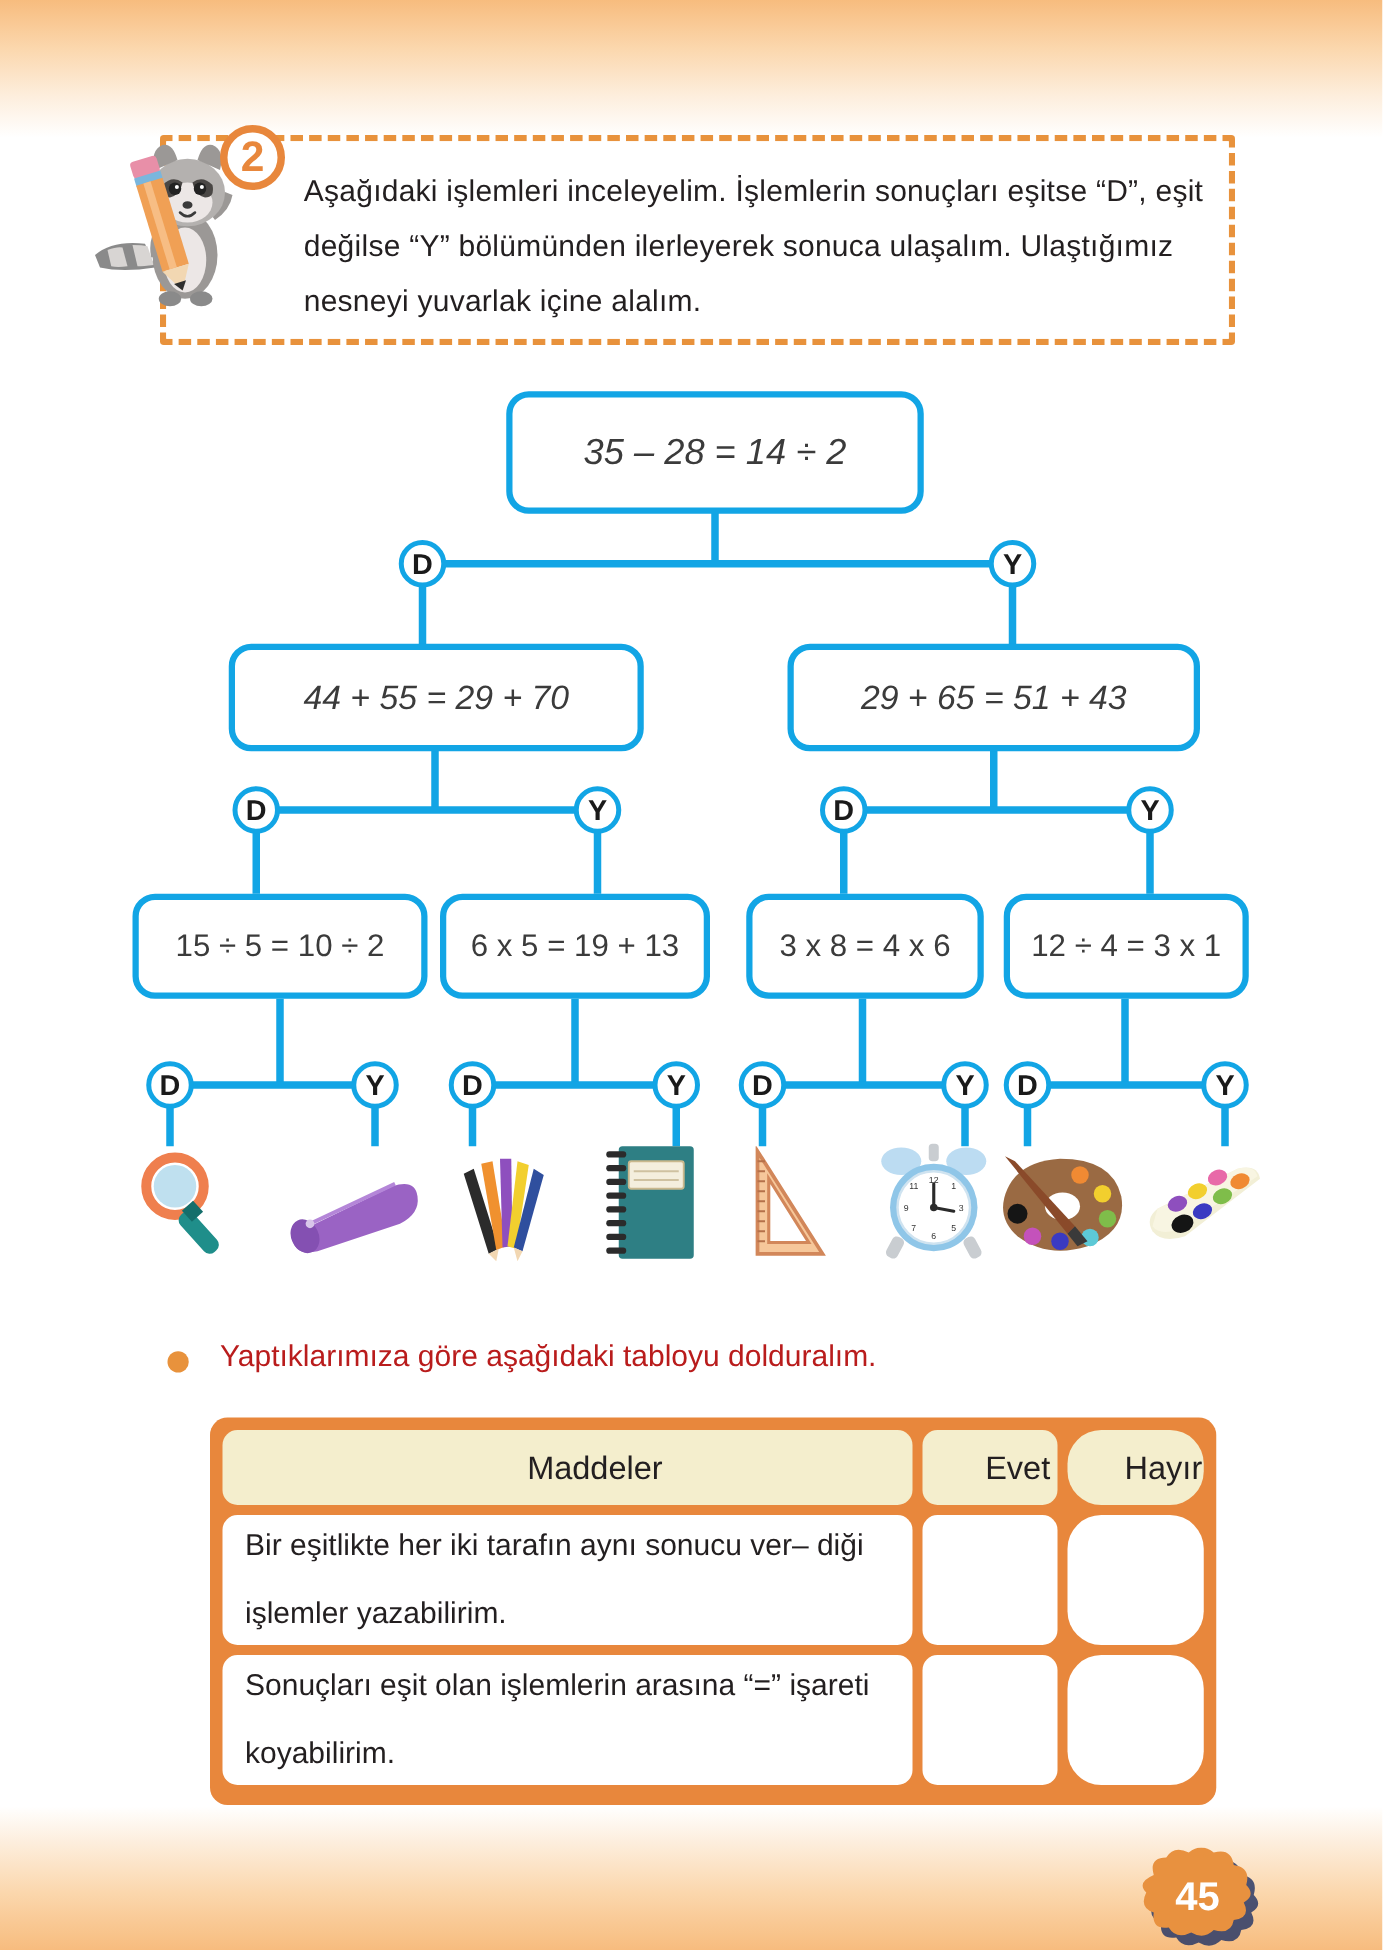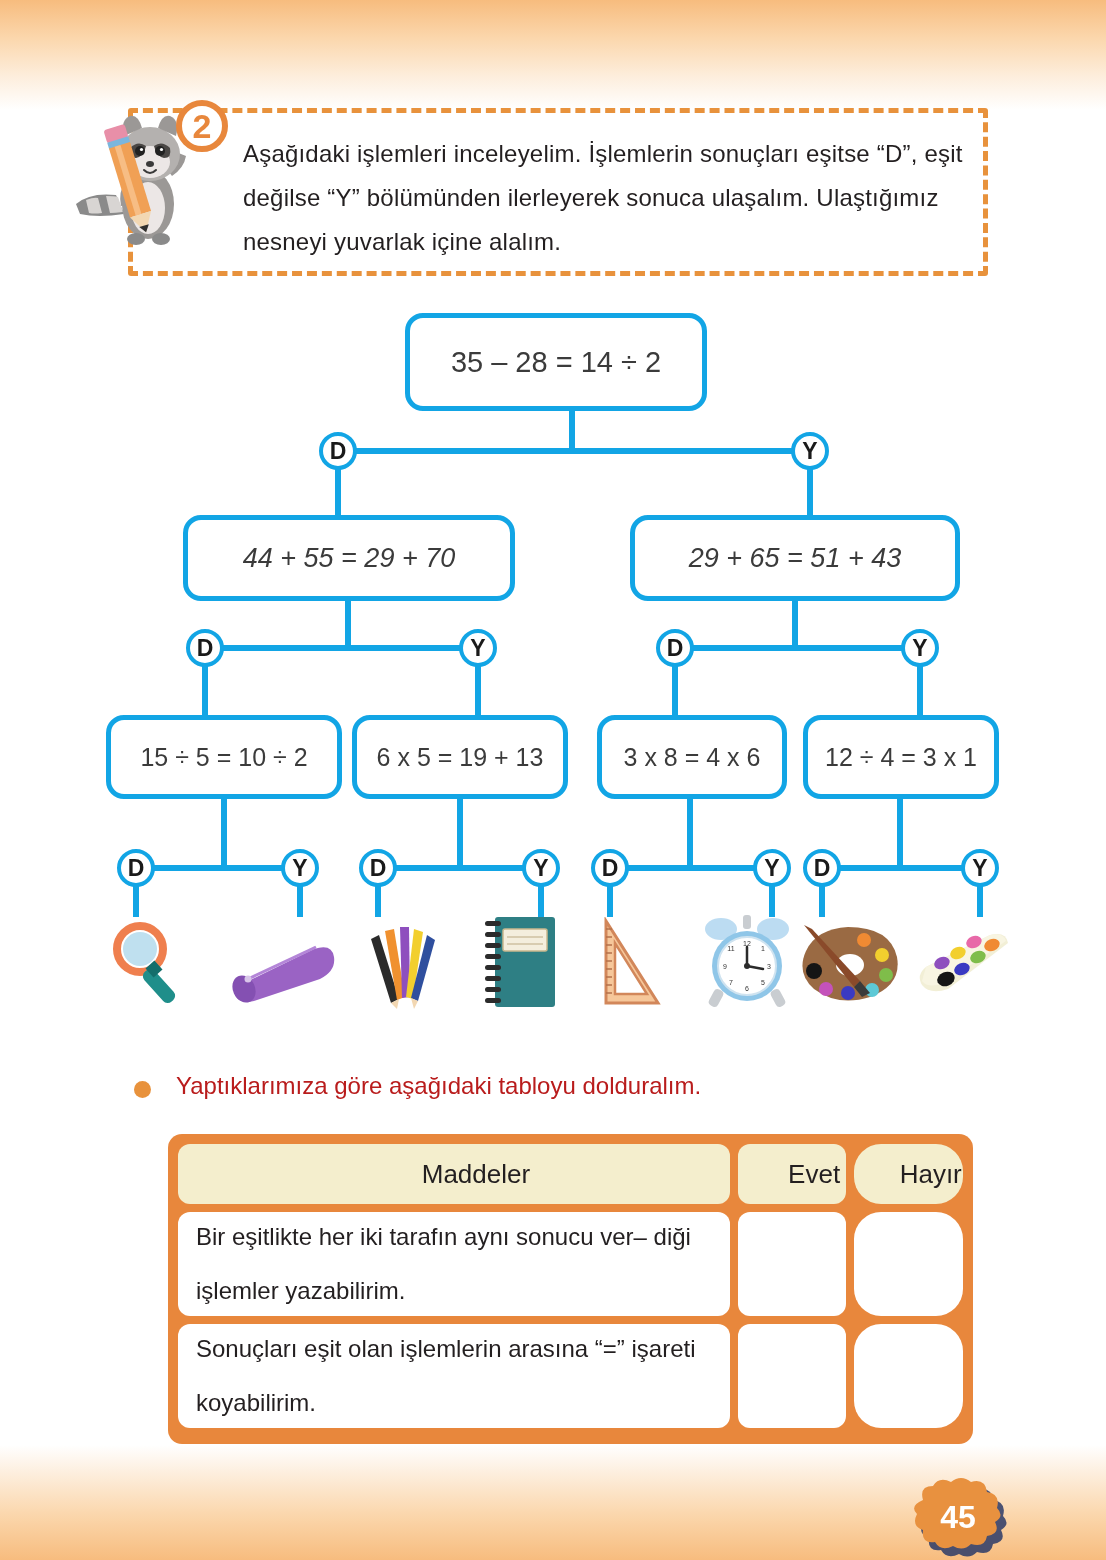--- a/index.html
+++ b/index.html
@@ -213,21 +213,21 @@
       <line x1="610" y1="573" x2="610" y2="622"></line>
       <line x1="772" y1="573" x2="772" y2="622"></line>
 
       <line x1="900" y1="504" x2="900" y2="573"></line>
       <line x1="822" y1="573" x2="980" y2="573"></line>
       <line x1="822" y1="573" x2="822" y2="622"></line>
       <line x1="980" y1="573" x2="980" y2="622"></line>
     </g>
   </svg>
 
-  <div class="fbox lvl1" style="left:405px; top:18px; width:302px; height:98px;">35 – 28 = 14 ÷ 2</div>
+  <div class="fbox lvl1" style="left:405px; top:18px; width:334px; height:98px;font-style:italic;">35 – 28 = 14 ÷ 2</div>
 
   <div class="dy" style="left:319px; top:137px;">D</div>
   <div class="dy" style="left:791px; top:137px;">Y</div>
 
   <div class="fbox lvl2" style="left:183px; top:220px; width:332px; height:86px;">44 + 55 = 29 + 70</div>
   <div class="fbox lvl2" style="left:630px; top:220px; width:330px; height:86px;">29 + 65 = 51 + 43</div>
 
   <div class="dy" style="left:186px; top:334px;">D</div>
   <div class="dy" style="left:459px; top:334px;">Y</div>
   <div class="dy" style="left:656px; top:334px;">D</div>

